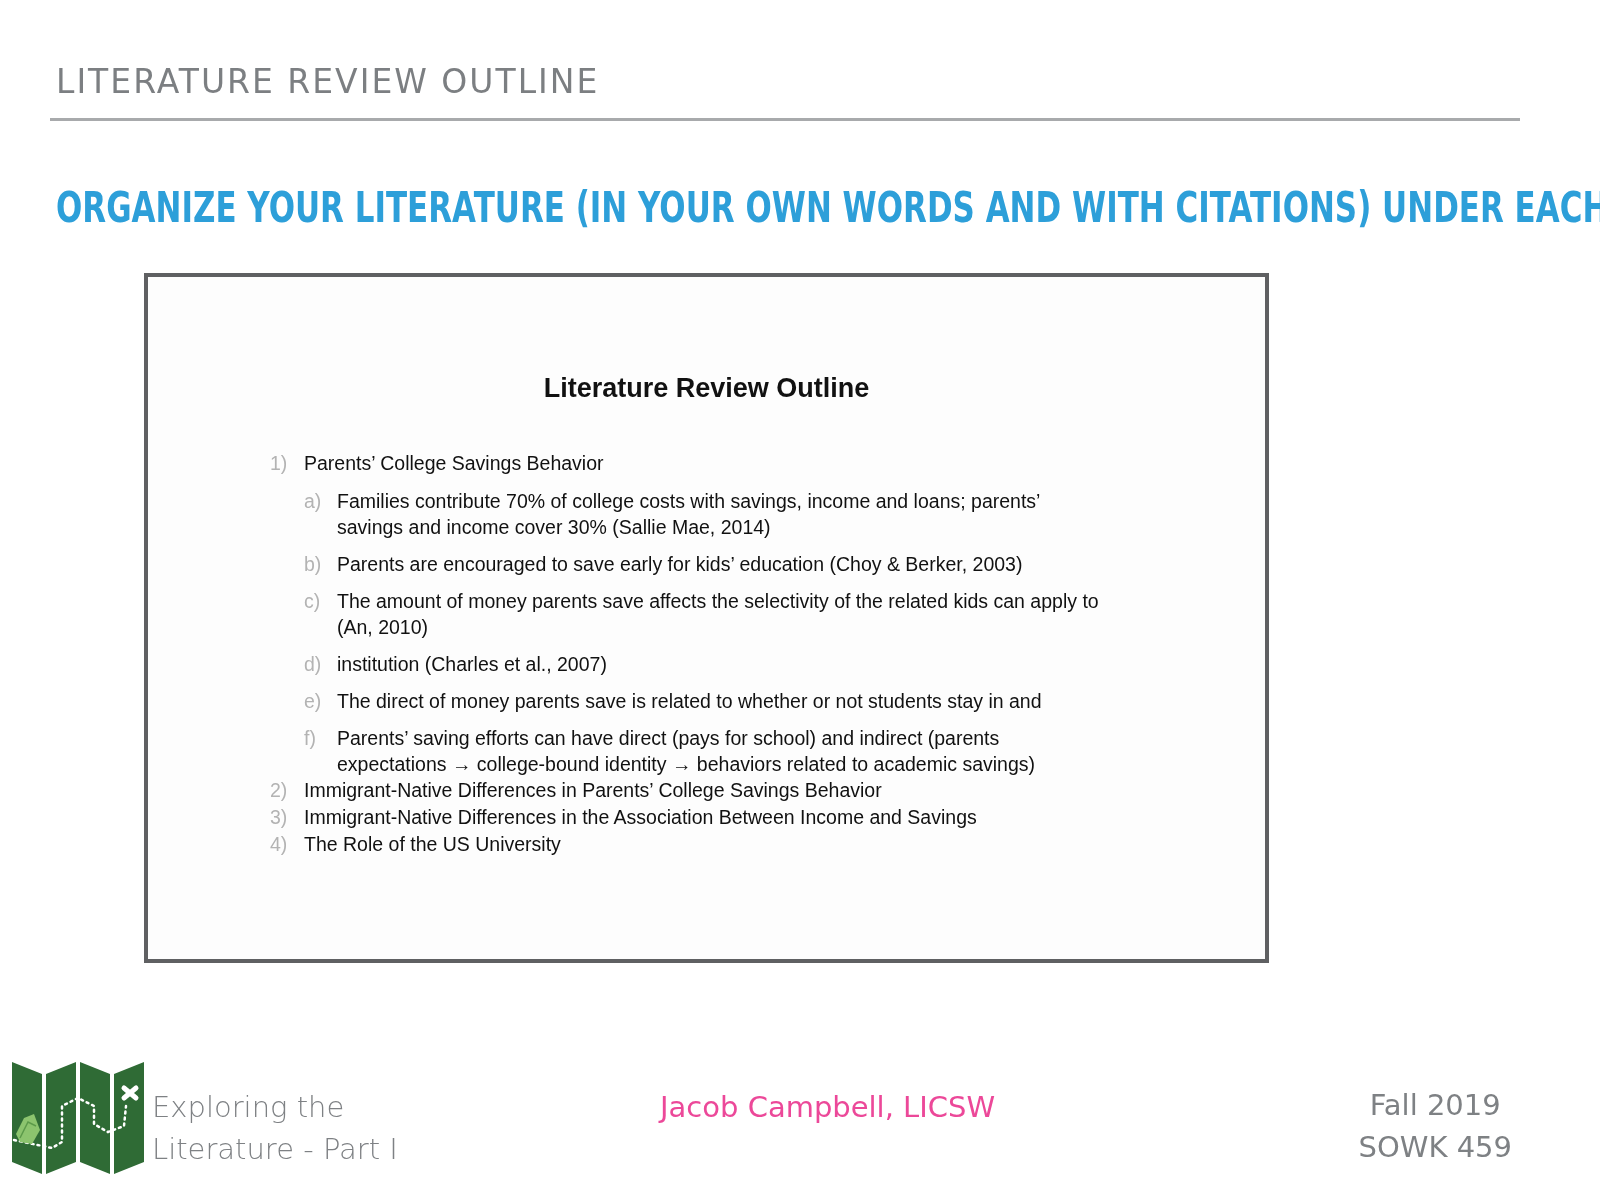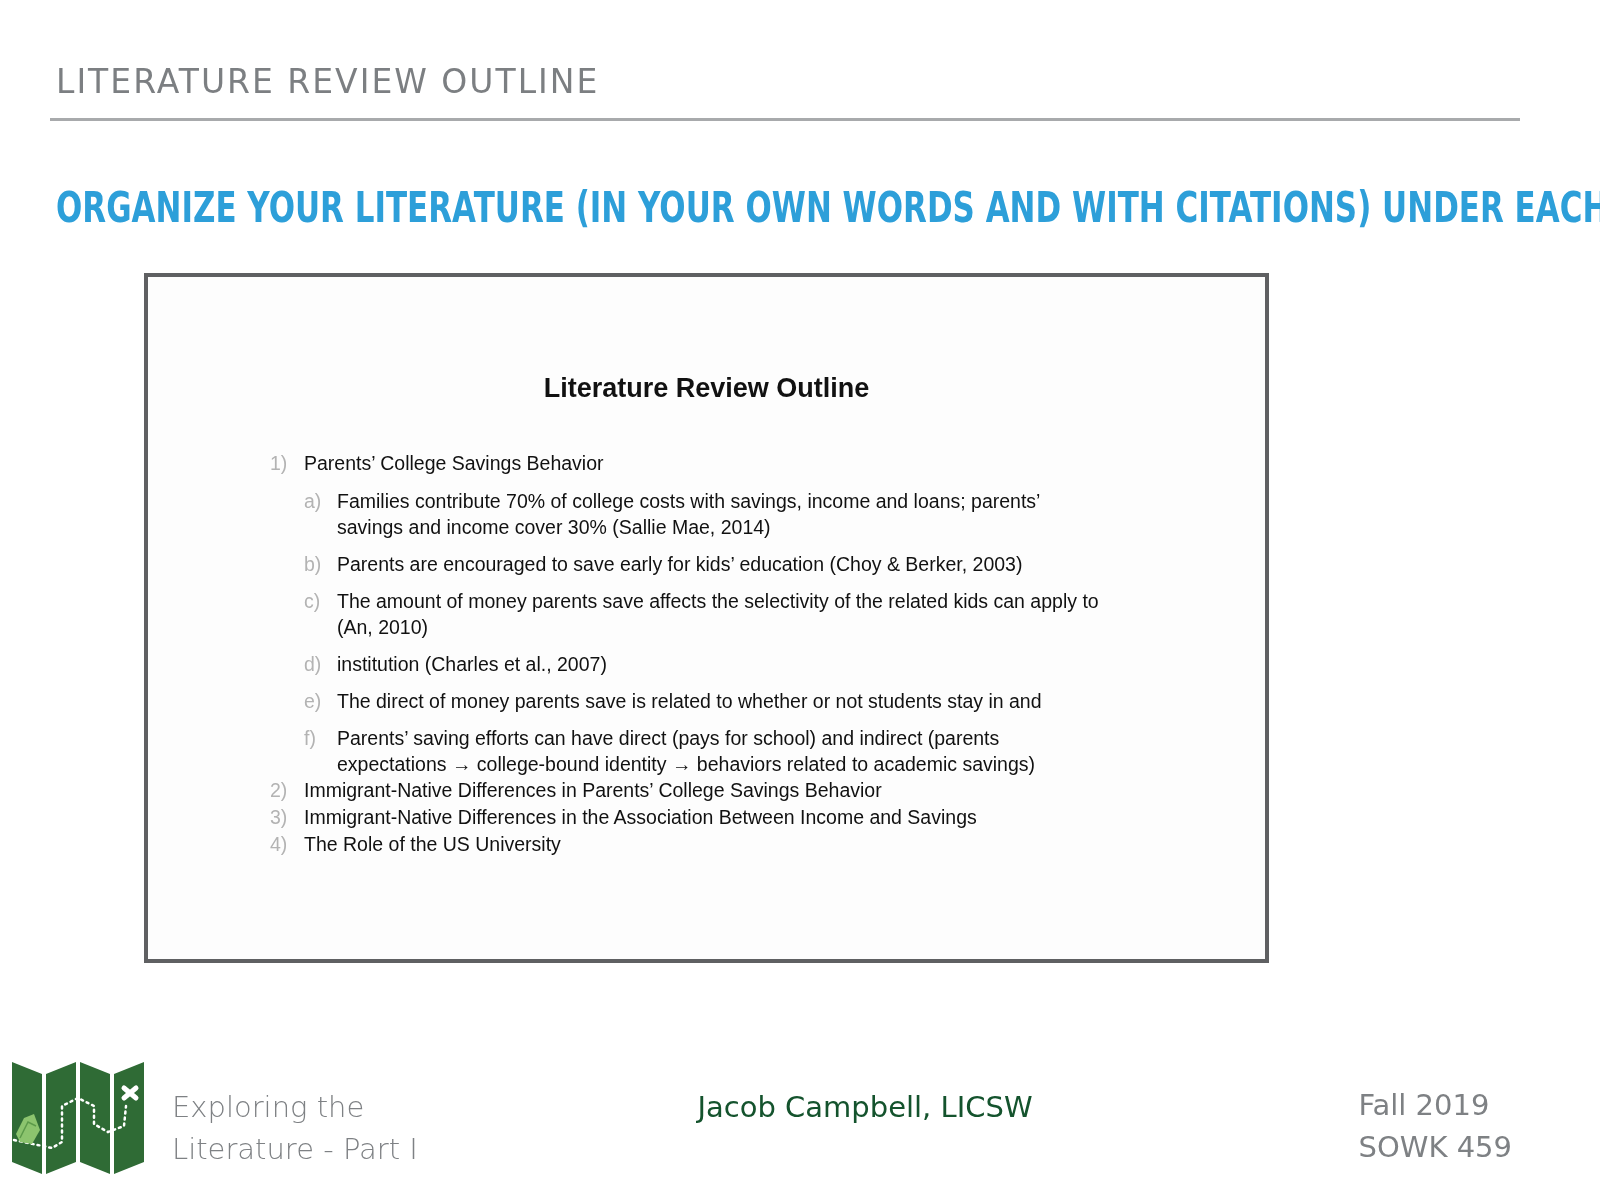--- a/index.html
+++ b/index.html
@@ -38,28 +38,28 @@
     .l1 { position: relative; padding-left: 36px; line-height: 27px; }
     .l1 .num { position: absolute; left: 2px; color: #b3b3b3; }
     .l2 { position: relative; padding-left: 69px; line-height: 26px; }
     .l2 .num { position: absolute; left: 36px; color: #b3b3b3; }
     .sp-a { margin-top: 11px; }
     .sp-b { margin-top: 11px; }
     .wavy { text-decoration: underline wavy #3b6fd8; text-underline-offset: 3px; }
     .footer-logo { position: absolute; left: 12px; top: 1052px; width: 134px; height: 122px; }
     .footer-left {
       position: absolute; left: 152px; top: 1086px; font-family: "DejaVu Sans", sans-serif;
-      font-size: 29px; color: #7e8184; line-height: 42px; font-weight: 300; margin-left: 20px;
+      font-size: 29px; color: #7e8184; line-height: 42px; font-weight: 300;
     }
     .footer-center {
-      position: absolute; left: 660px; width: 410px; top: 1086px; text-align: center;
-      font-family: "DejaVu Sans", sans-serif; font-size: 29px; color: #14532d; line-height: 42px;
+      position: absolute; left: 660px; width: 410px; top: 1086px; text-align: left;
+      font-family: "DejaVu Sans", sans-serif; font-size: 29px; color: #ec4899; line-height: 42px;
     }
     .footer-right {
-      position: absolute; right: 88px; top: 1084px; text-align: left;
+      position: absolute; right: 88px; top: 1084px; text-align: center;
       font-family: "DejaVu Sans", sans-serif; font-size: 29px; color: #7e8184; line-height: 42px;
     }
   </style>
 </head>
 <body>
 
 <div class="slide-header">LITERATURE REVIEW OUTLINE</div>
 <div class="header-rule"></div>
 <div class="subtitle">ORGANIZE YOUR LITERATURE (IN YOUR OWN WORDS AND WITH CITATIONS) UNDER EACH TOPIC.</div>
 

